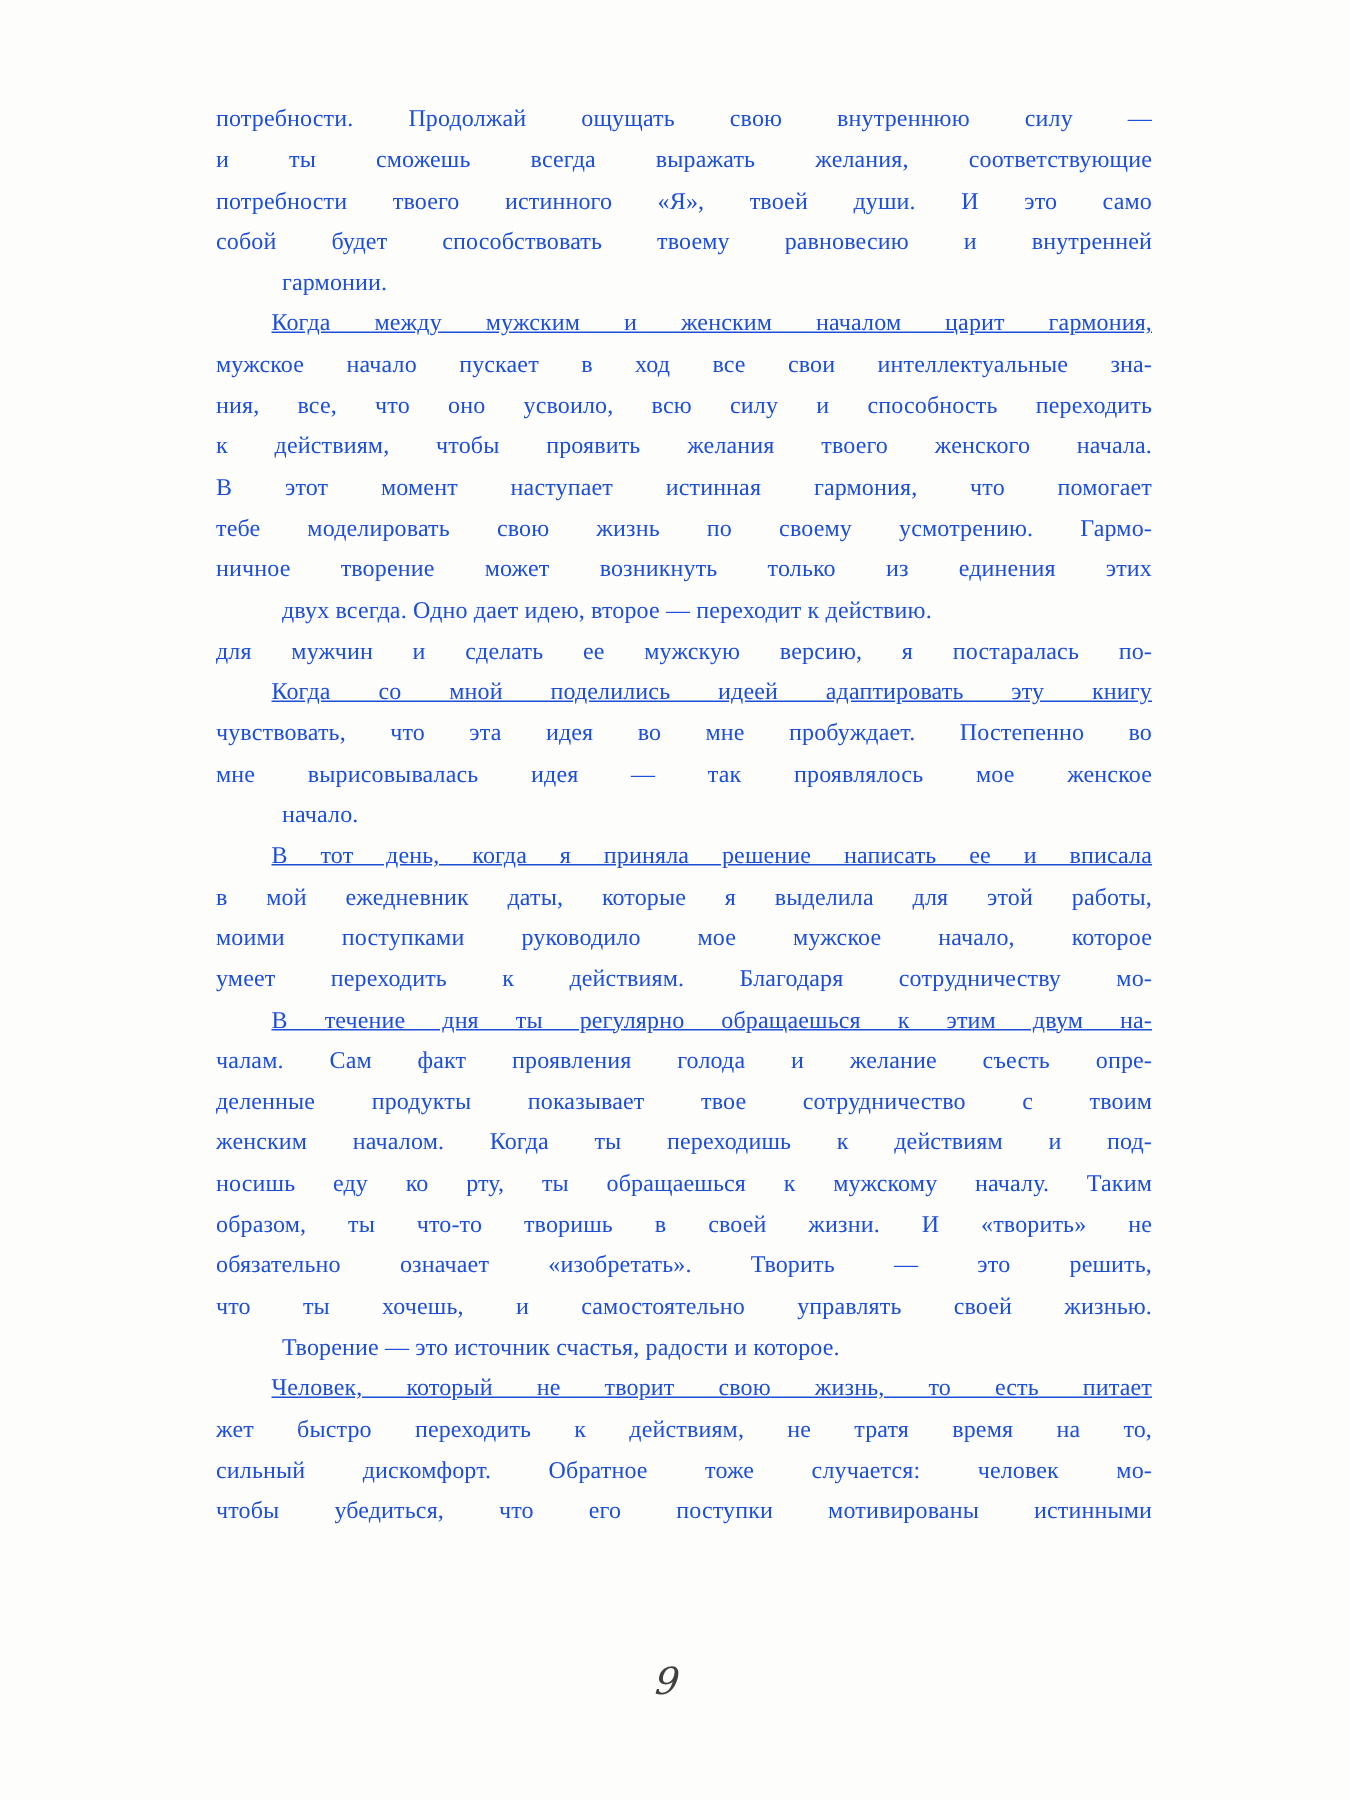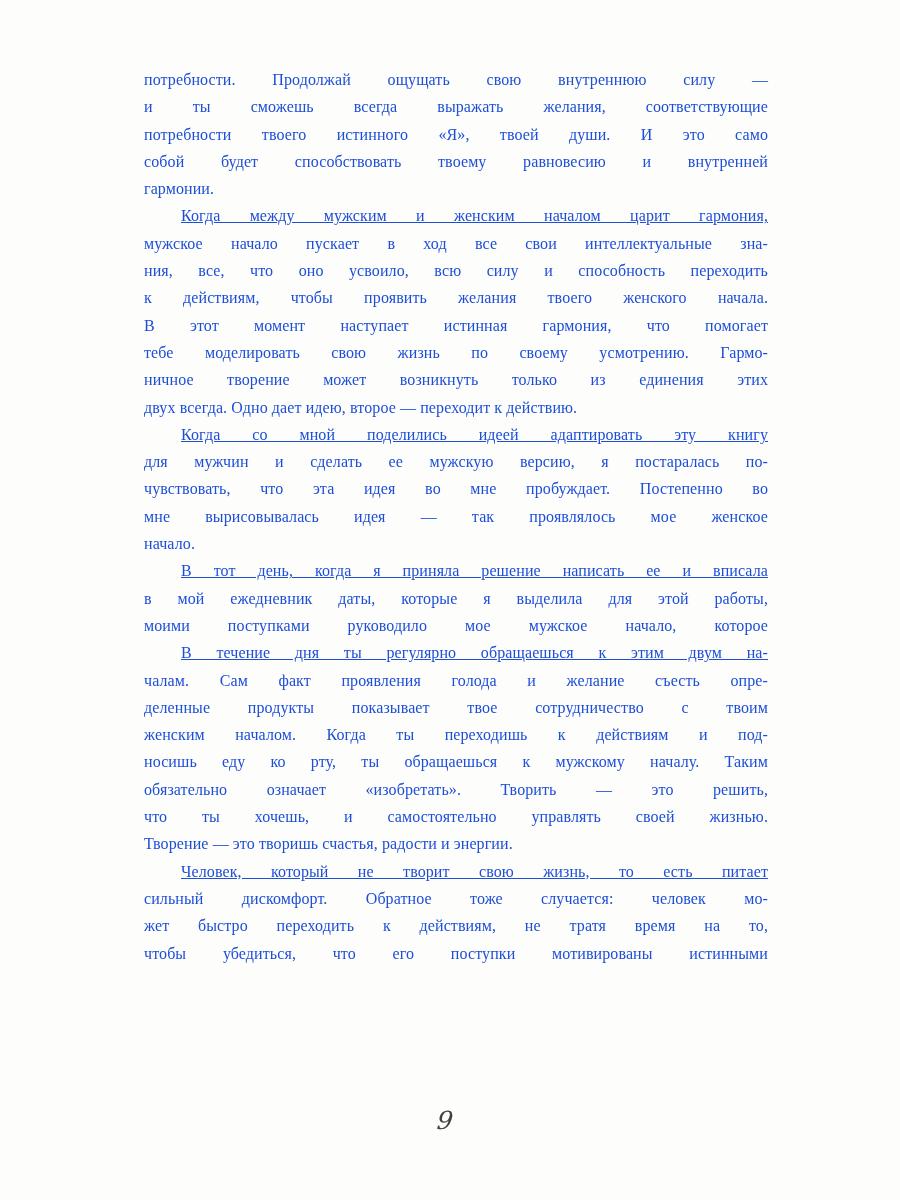--- a/index.html
+++ b/index.html
@@ -25,20 +25,21 @@
     color: #1d4ed8;
     letter-spacing: 0.1px;
   }
   .line {
     text-align: justify;
     text-align-last: justify;
     min-height: 27.3px;
   }
   .line.noj {
     text-align-last: left;
+    margin-left: 44px;
   }
   .line.ind {
     text-indent: 37px;
     text-decoration: underline;
   }
   .page-number {
     position: absolute;
     left: 0;
     top: 1106px;
     width: 890px;
@@ -61,35 +62,37 @@
       <div class="line">собой будет способствовать твоему равновесию и внутренней</div>
       <div class="line noj">гармонии.</div>
       <div class="line ind">Когда между мужским и женским началом царит гармония,</div>
       <div class="line">мужское начало пускает в ход все свои интеллектуальные зна-</div>
       <div class="line">ния, все, что оно усвоило, всю силу и способность переходить</div>
       <div class="line">к действиям, чтобы проявить желания твоего женского начала.</div>
       <div class="line">В этот момент наступает истинная гармония, что помогает</div>
       <div class="line">тебе моделировать свою жизнь по своему усмотрению. Гармо-</div>
       <div class="line">ничное творение может возникнуть только из единения этих</div>
       <div class="line noj">двух всегда. Одно дает идею, второе — переходит к действию.</div>
+      <div class="line">для мужчин и сделать ее мужскую версию, я постаралась по-</div>
       <div class="line ind">Когда со мной поделились идеей адаптировать эту книгу</div>
-      <div class="line">для мужчин и сделать ее мужскую версию, я постаралась по-</div>
       <div class="line">чувствовать, что эта идея во мне пробуждает. Постепенно во</div>
       <div class="line">мне вырисовывалась идея — так проявлялось мое женское</div>
       <div class="line noj">начало.</div>
       <div class="line ind">В тот день, когда я приняла решение написать ее и вписала</div>
       <div class="line">в мой ежедневник даты, которые я выделила для этой работы,</div>
       <div class="line">моими поступками руководило мое мужское начало, которое</div>
+      <div class="line">умеет переходить к действиям. Благодаря сотрудничеству мо-</div>
       <div class="line ind">В течение дня ты регулярно обращаешься к этим двум на-</div>
       <div class="line">чалам. Сам факт проявления голода и желание съесть опре-</div>
       <div class="line">деленные продукты показывает твое сотрудничество с твоим</div>
       <div class="line">женским началом. Когда ты переходишь к действиям и под-</div>
       <div class="line">носишь еду ко рту, ты обращаешься к мужскому началу. Таким</div>
+      <div class="line">образом, ты что-то творишь в своей жизни. И «творить» не</div>
       <div class="line">обязательно означает «изобретать». Творить — это решить,</div>
       <div class="line">что ты хочешь, и самостоятельно управлять своей жизнью.</div>
-      <div class="line noj">Творение — это творишь счастья, радости и энергии.</div>
+      <div class="line noj">Творение — это источник счастья, радости и которое.</div>
       <div class="line ind">Человек, который не творит свою жизнь, то есть питает</div>
+      <div class="line">жет быстро переходить к действиям, не тратя время на то,</div>
       <div class="line">сильный дискомфорт. Обратное тоже случается: человек мо-</div>
-      <div class="line">жет быстро переходить к действиям, не тратя время на то,</div>
       <div class="line">чтобы убедиться, что его поступки мотивированы истинными</div>
     </div>
   <div class="page-number">9</div>
 </div>
 
 </body></html>

